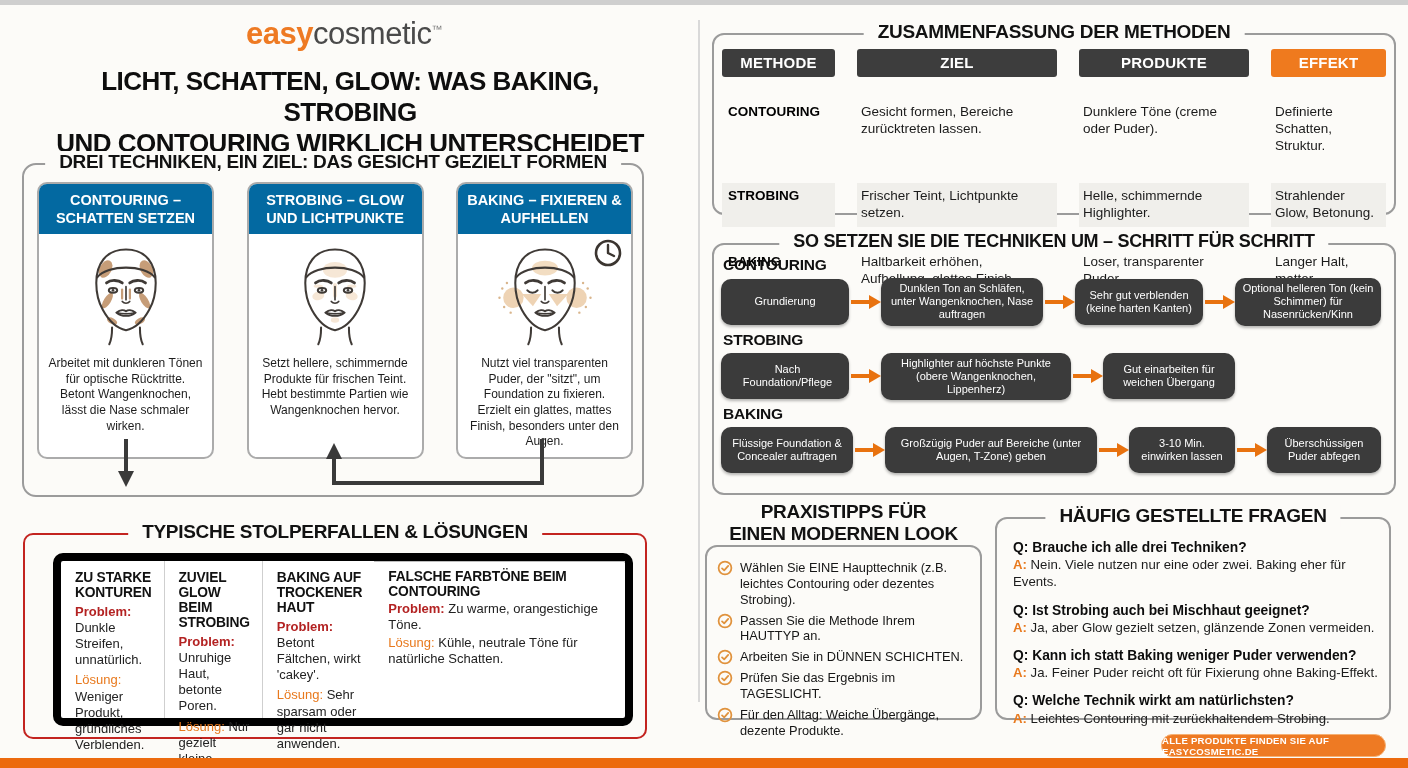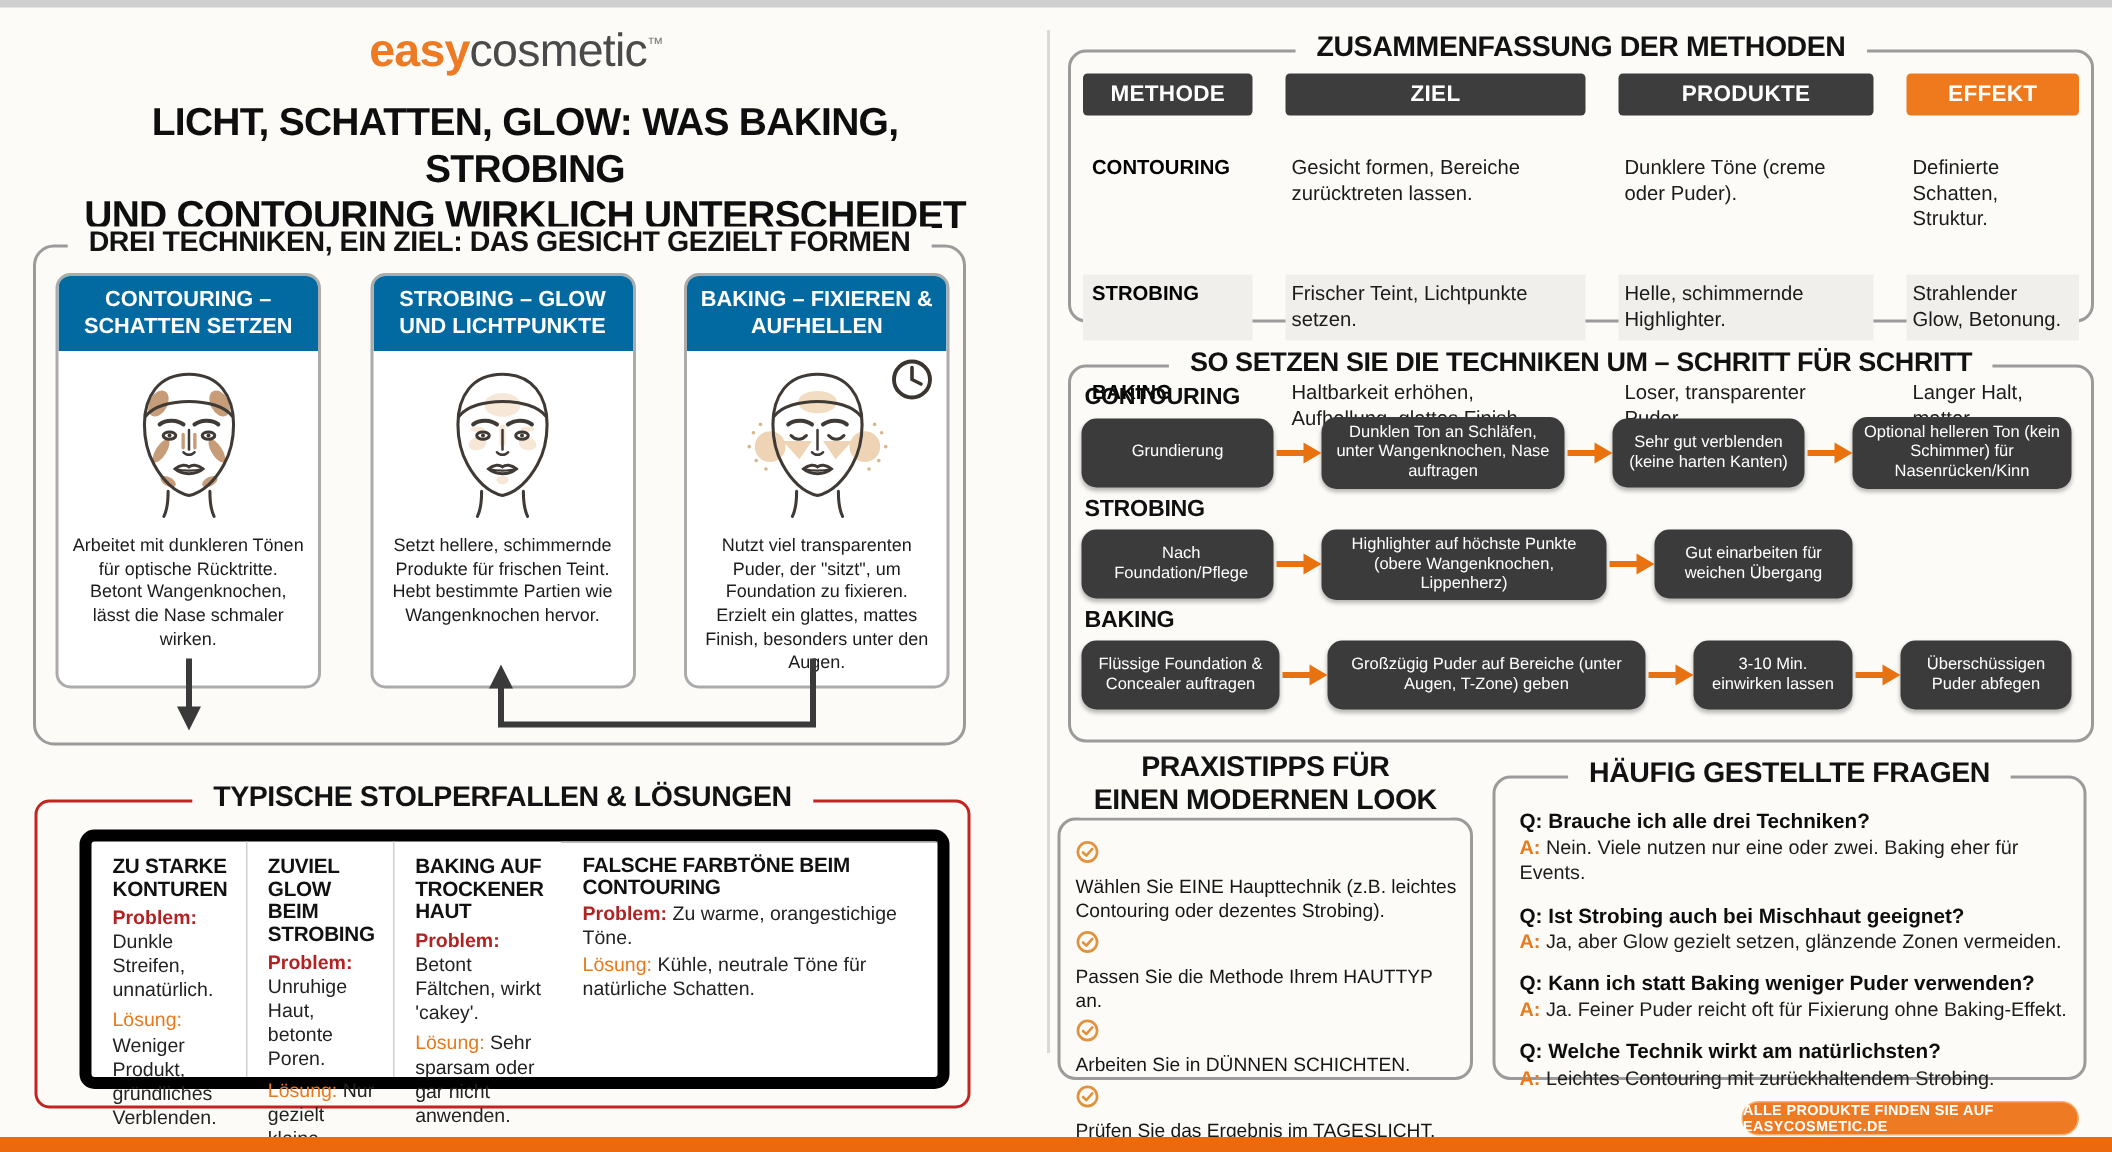--- a/index.html
+++ b/index.html
@@ -77,21 +77,21 @@
   .flow-arrow::after { content:''; position:absolute; right:0; top:1px;
     border-left:12px solid #e8720f; border-top:7px solid transparent; border-bottom:7px solid transparent; }
 
   
   .tips-box { left:705px; top:545px; width:277px; height:175px; border-radius:12px; }
   .tips-heading { position:absolute; top:-46px; left:50%; transform:translateX(-50%);
     background:#fcfbf8; padding:0 10px; font-weight:bold; font-size:19px; letter-spacing:-0.3px;
     line-height:1.17; text-align:center; white-space:nowrap; color:#121212; }
   .tips-heading span { display:block; }
   .tips-list { position:absolute; left:10px; right:6px; top:13px; }
-  .tip { display:flex; gap:7px; margin-bottom:5px;flex-direction:column; }
+  .tip { display:flex; gap:7px; margin-bottom:5px; }
   .tip-text { font-size:12.8px; line-height:1.24; color:#161616; font-weight:500; }
   .check-icon { flex:0 0 16px; width:16px; height:16px; margin-top:0px; }
 
   
   .faq-box { left:995px; top:517px; width:396px; height:203px; border-radius:12px; }
   .faq-list { position:absolute; left:16px; right:10px; top:20px; }
   .faq-item { margin-bottom:11px; }
   .faq-q { font-size:13.8px; font-weight:bold; color:#0d0d0d; line-height:1.25; }
   .faq-a { font-size:13.2px; color:#1c1c1c; line-height:1.3; }
   .faq-a .a-lbl { color:#e8791d; font-weight:bold; }

